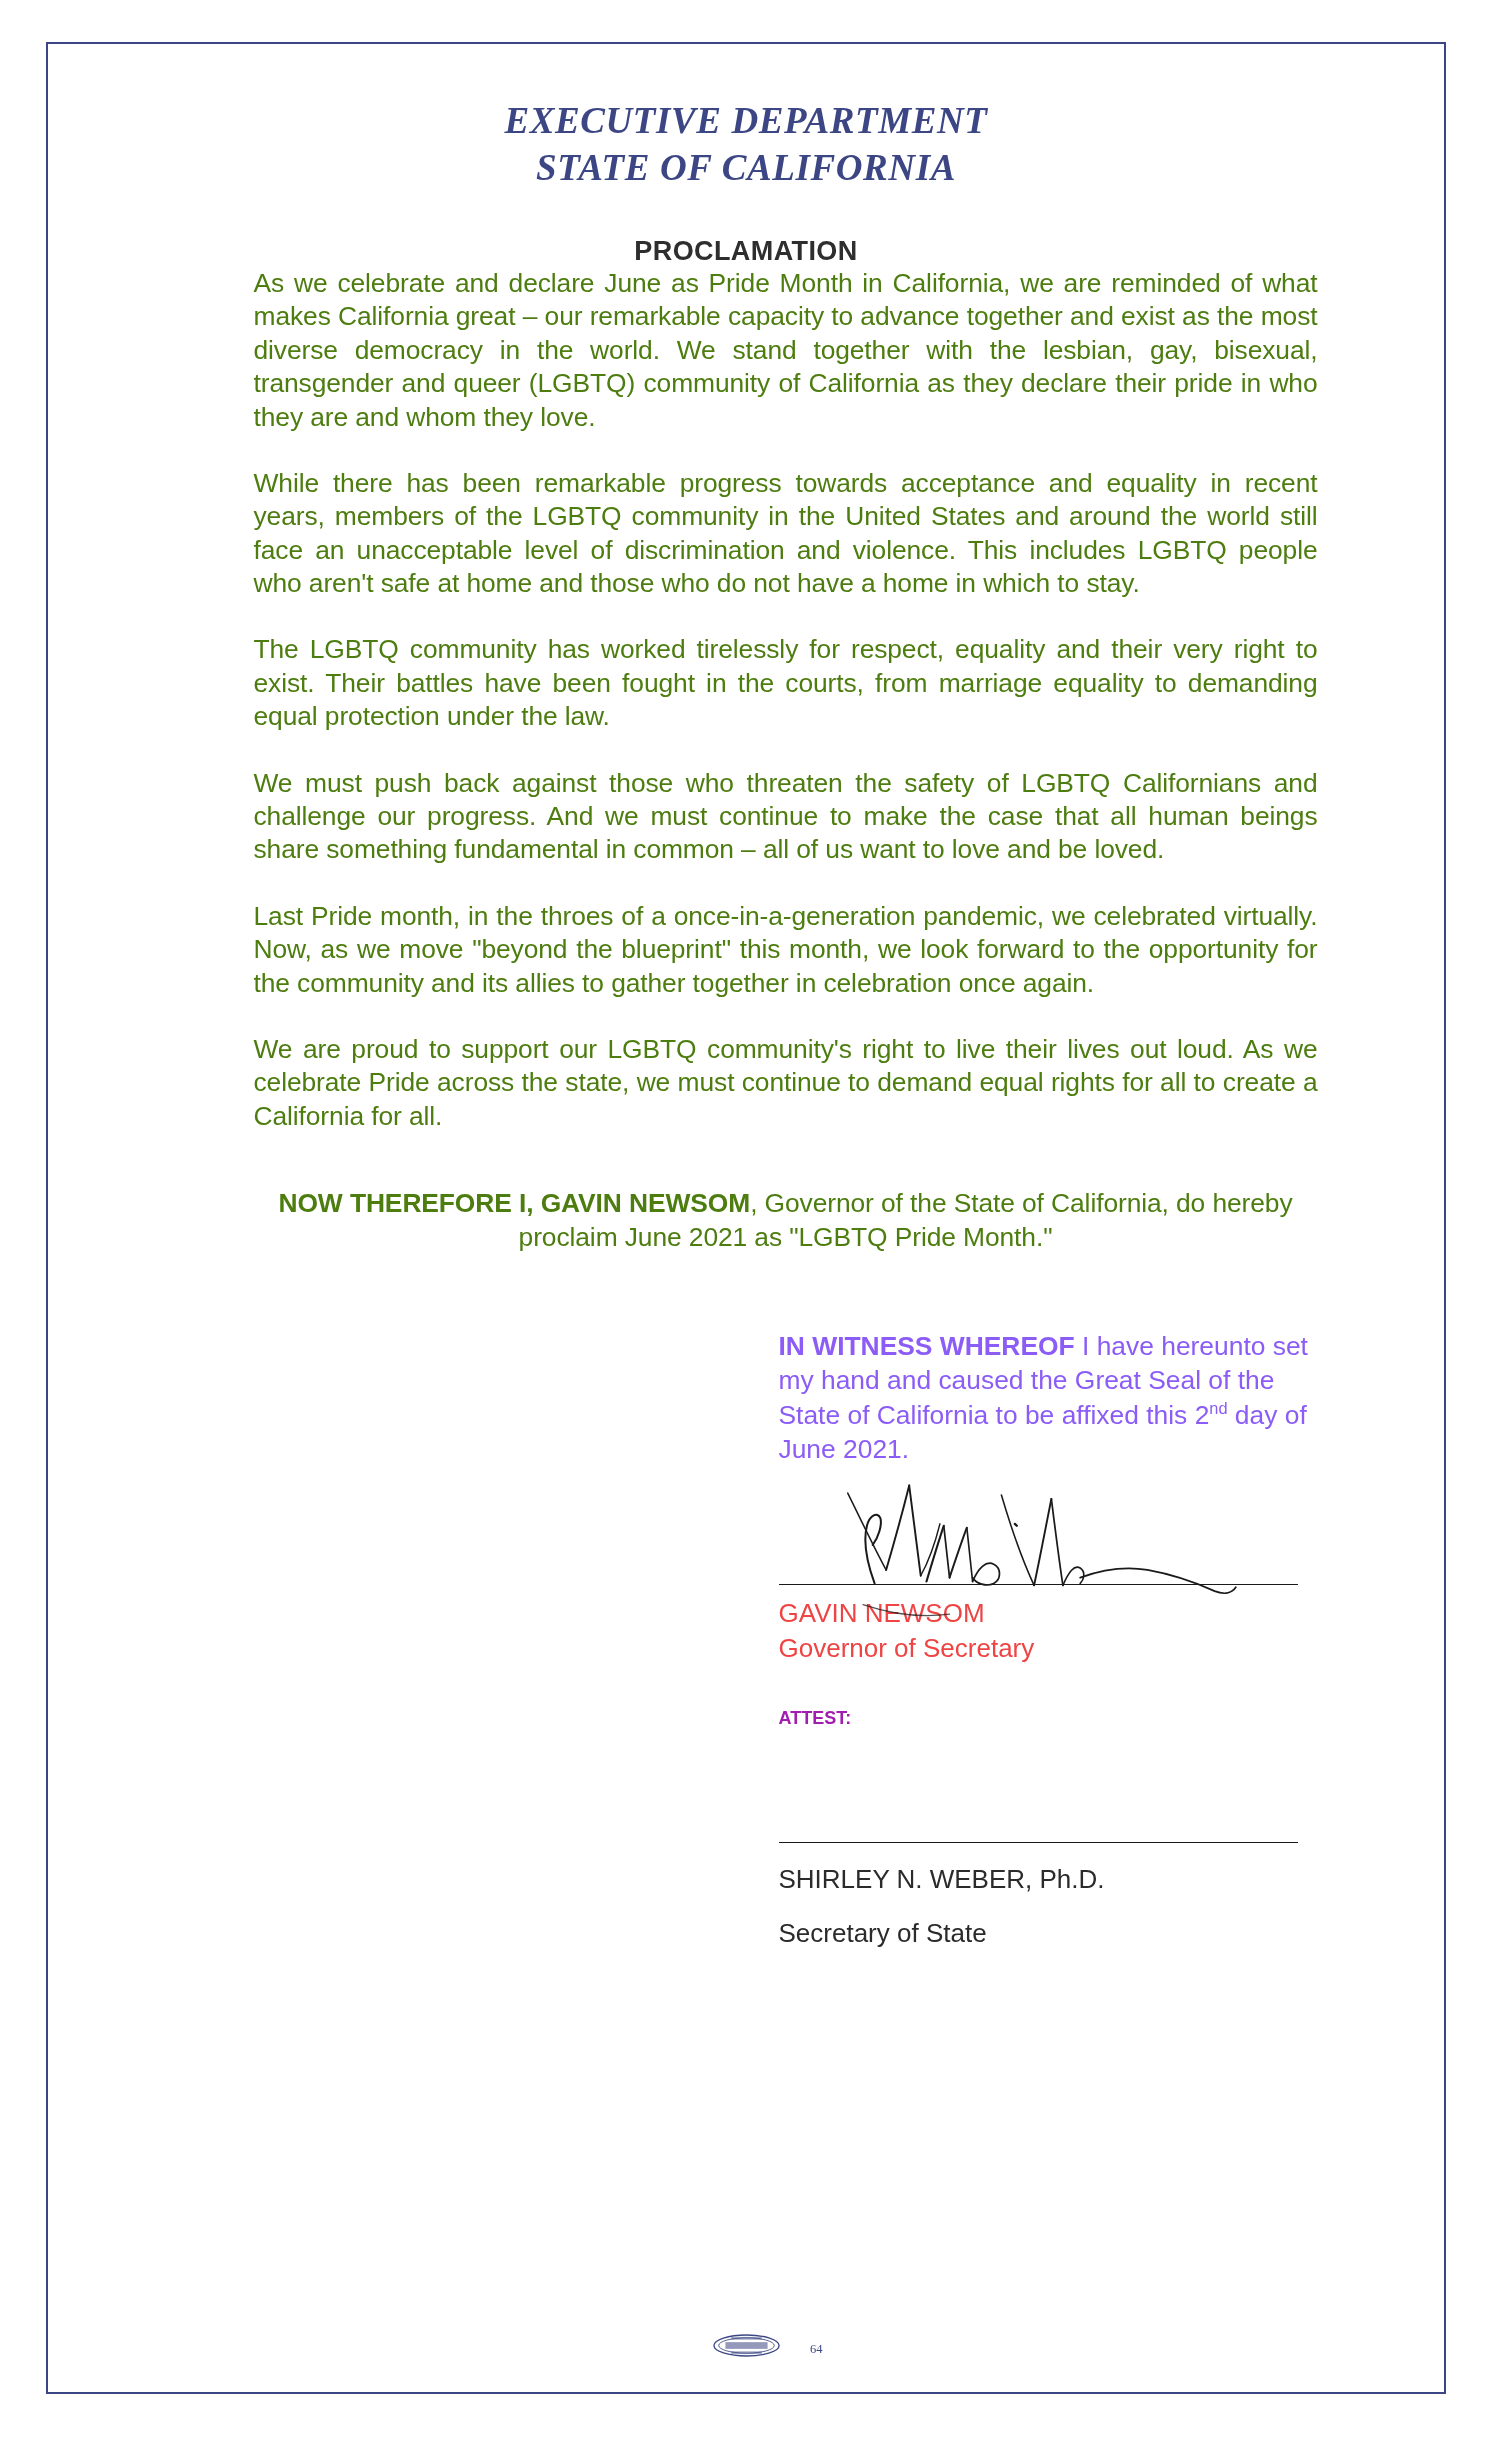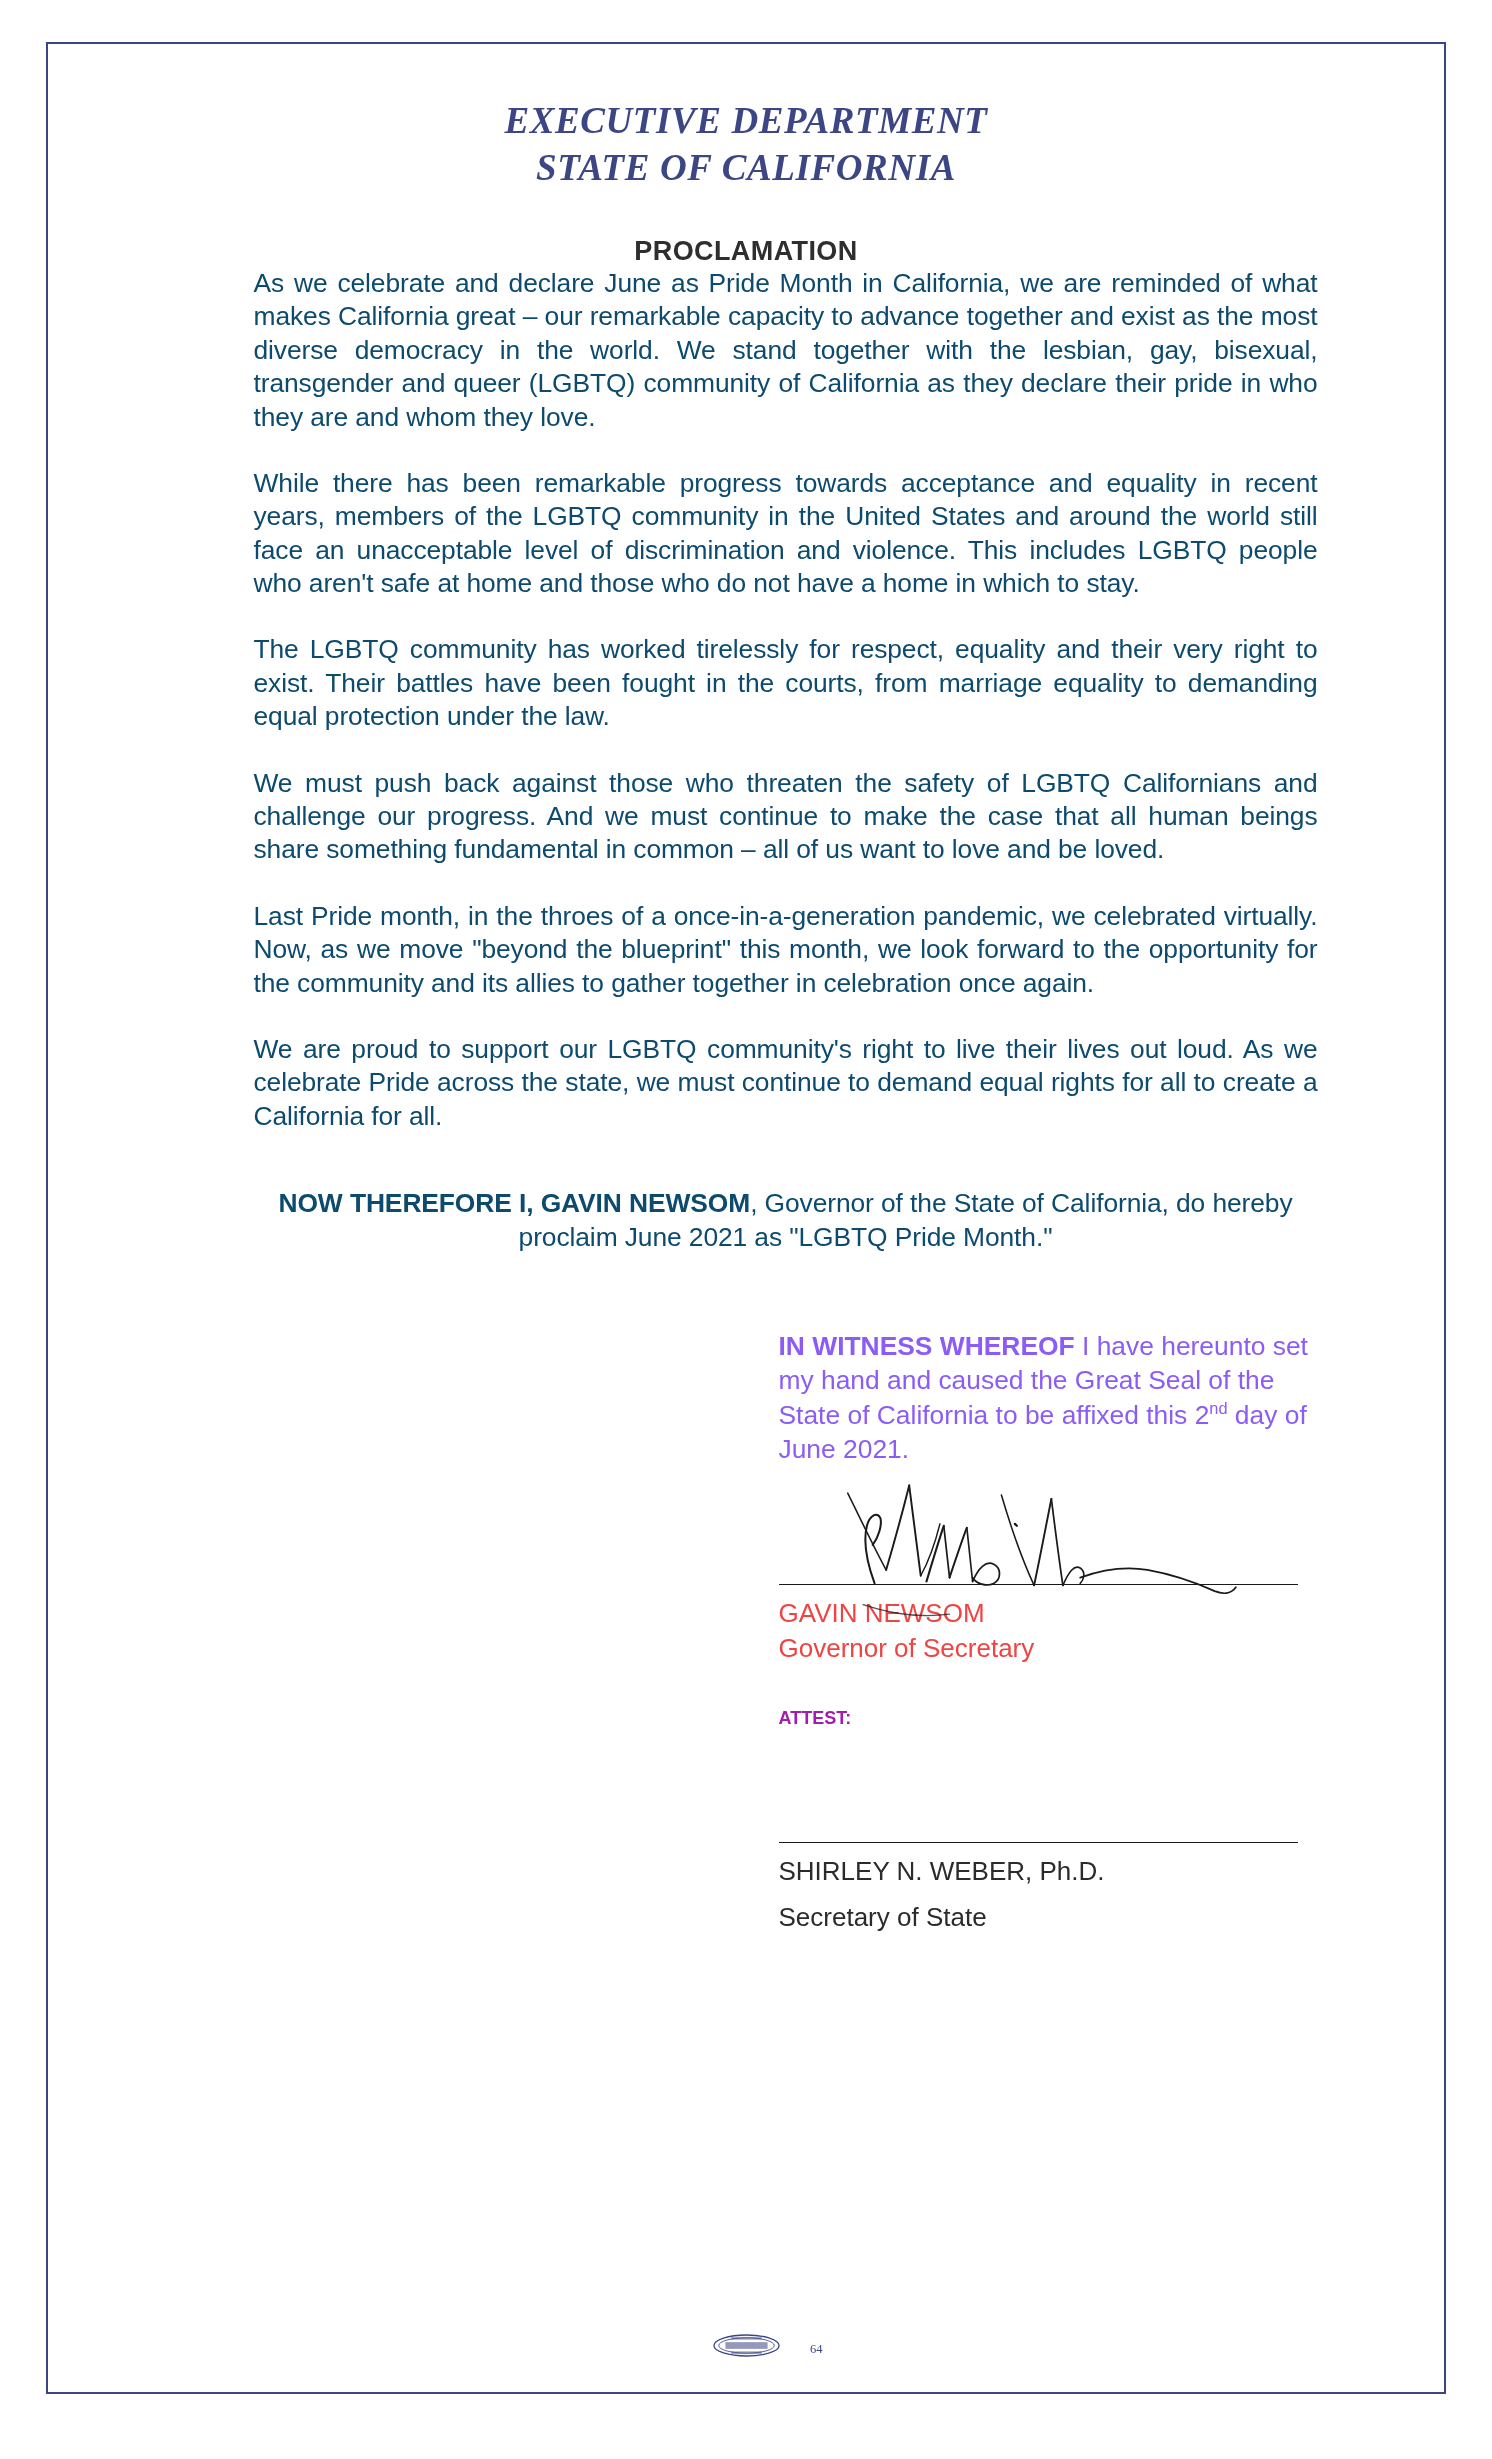--- a/index.html
+++ b/index.html
@@ -65,21 +65,21 @@
   .body-block {
     margin: 0 auto;
     width: 1064px;
     padding-left: 79px;
     box-sizing: content-box;
   }
   .para {
     font-family: "Liberation Sans", sans-serif;
     font-size: 26.4px;
     line-height: 1.265;
-    color: #0c4a6e;
+    color: #4d7c0f;
     text-align: justify;
     margin-top: 33px;
     letter-spacing: -0.1px;
   }
   .para:first-child { margin-top: 0; }
   .para.no-justify { text-align: center; }
   .para b { font-weight: bold; }
 
   .para-first { margin-top: 35px; }
 
@@ -153,21 +153,21 @@
   .attest-rule {
     width: 519px;
     border-top: 1.9px solid #1a1a1a;
     margin-top: 113px;
   }
   .attest-name {
     font-family: "Liberation Sans", sans-serif;
     font-size: 26px;
     line-height: 1.30;
     color: #2b2b2b;
-    margin-top: 12px;
+    margin-top: 20px;
   }
 
   
   .footer-seal {
     position: absolute;
     left: 0;
     right: 0;
     top: 2333px;
     text-align: center;
   }

